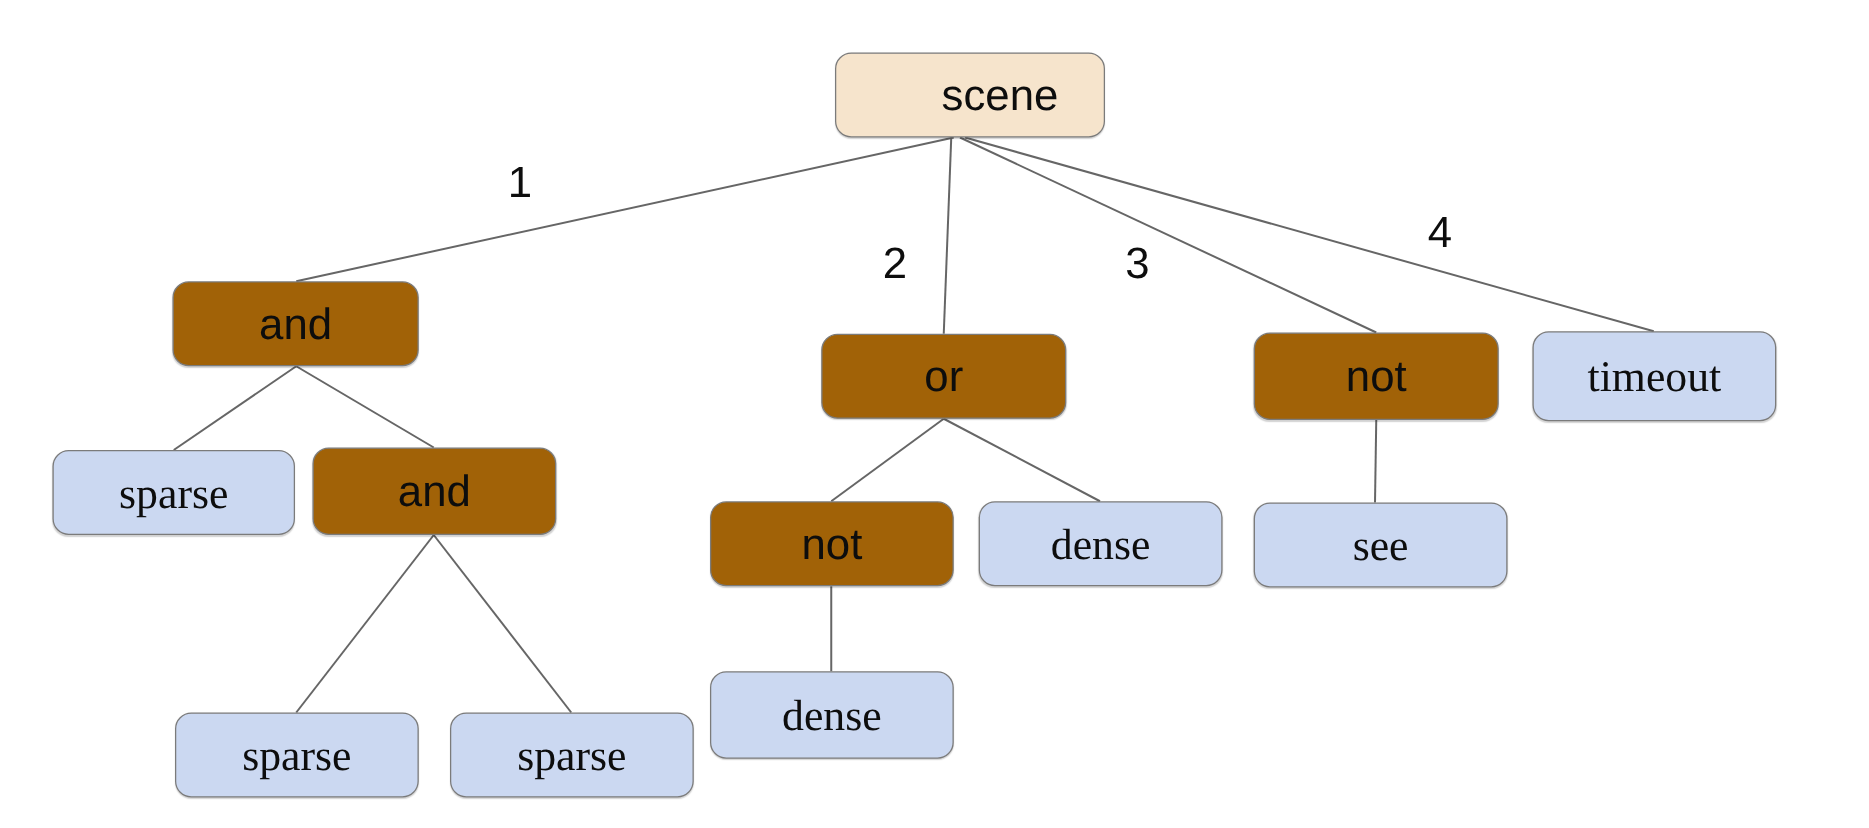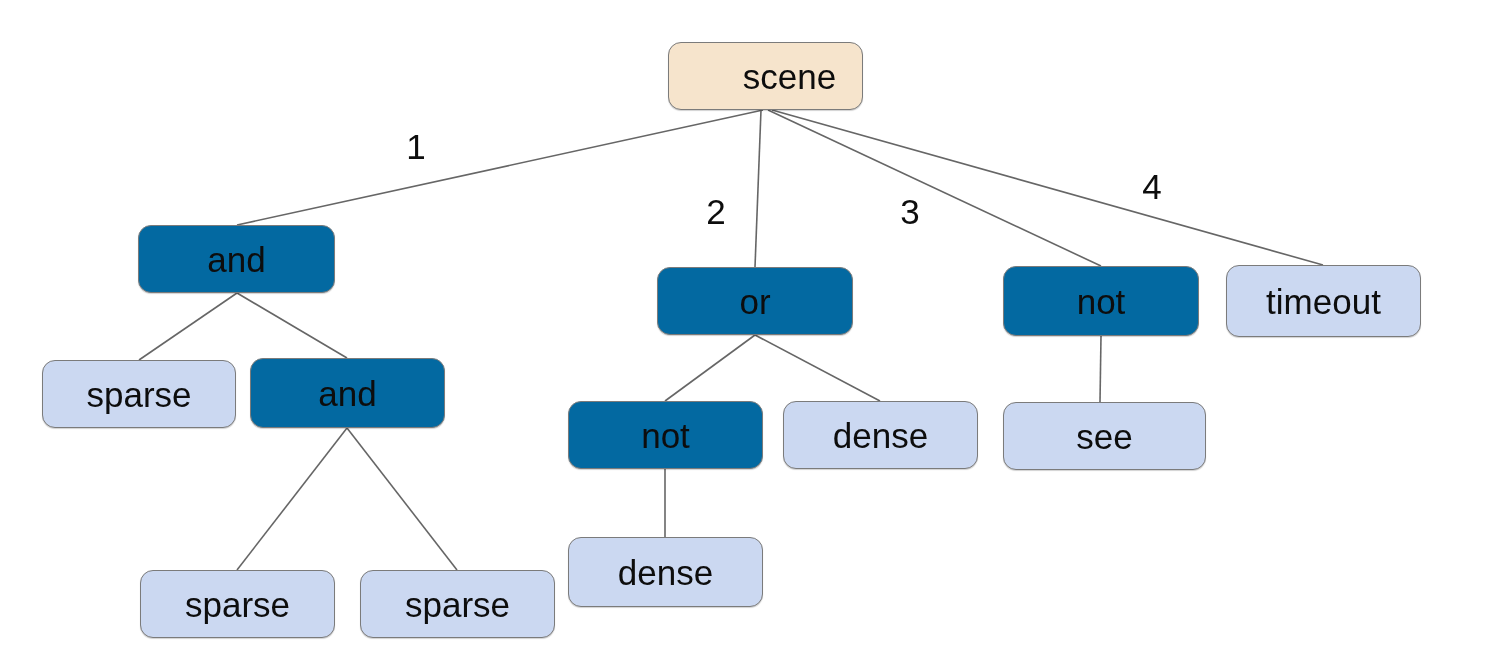--- a/index.html
+++ b/index.html
@@ -27,22 +27,22 @@
     align-items: center;
     justify-content: center;
     border: 1.8px solid #7b7b7b;
     border-radius: 13px;
     font-size: 35px;
     line-height: 1;
     color: #0d0d0d;
     box-shadow: 0 1px 1px rgba(0,0,0,0.18);
   }
   .node.root     { background: #f6e4cc; }
-  .node.operator { background: #0369a1; }
-  .node.leaf     { background: #cbd8f1; }
+  .node.operator { background: #a16207; }
+  .node.leaf     { background: #cbd8f1; font-family: Liberation Serif, serif; }
   .edge-label {
     position: absolute;
     transform: translate(-50%, -50%);
     font-size: 35px;
     color: #0d0d0d;
     line-height: 1;
   }
 </style>
 </head>
 <body>
@@ -62,21 +62,21 @@
     <line x1="755" y1="335" x2="880" y2="401"></line>
     <line x1="1101" y1="336" x2="1100" y2="402"></line>
     <line x1="665" y1="469" x2="665" y2="537"></line>
   </svg>
 
   <span class="edge-label" style="left:416px;  top:146px;">1</span>
   <span class="edge-label" style="left:716px;  top:211px;">2</span>
   <span class="edge-label" style="left:910px;  top:211px;">3</span>
   <span class="edge-label" style="left:1152px; top:186px;">4</span>
 
-  <div class="node root" style="left:668px;  top:42px;  width:195px; height:68px;padding-left:48px;">
+  <div class="node root" style="left:668px;  top:42px;  width:216px; height:68px;padding-left:48px;">
       <span>scene</span>
     </div>
   <div class="node operator" style="left:138px;  top:225px; width:197px; height:68px;">
       <span>and</span>
     </div>
   <div class="node operator" style="left:657px;  top:267px; width:196px; height:68px;align-items:center;">
       <span>or</span>
     </div>
   <div class="node operator" style="left:1003px; top:266px; width:196px; height:70px;">
       <span>not</span>

